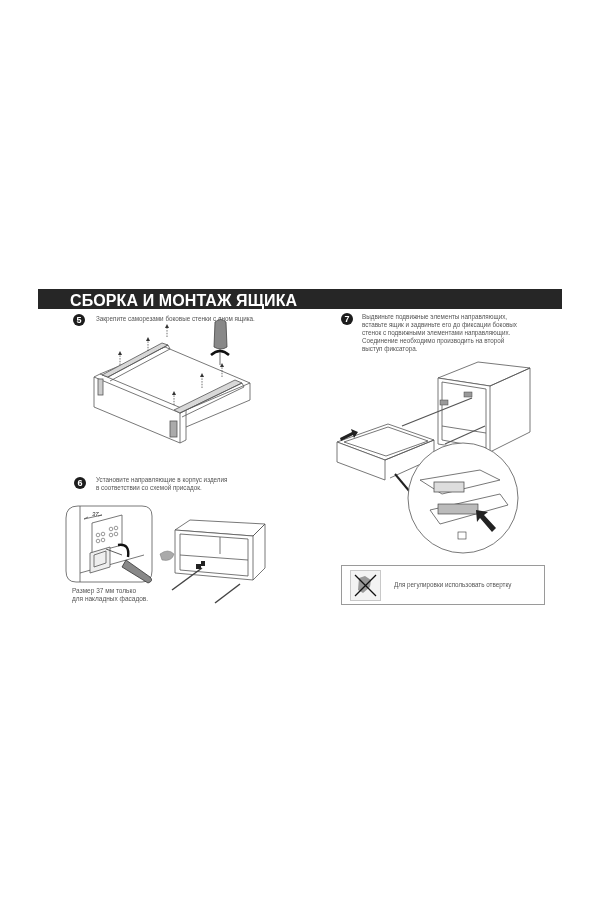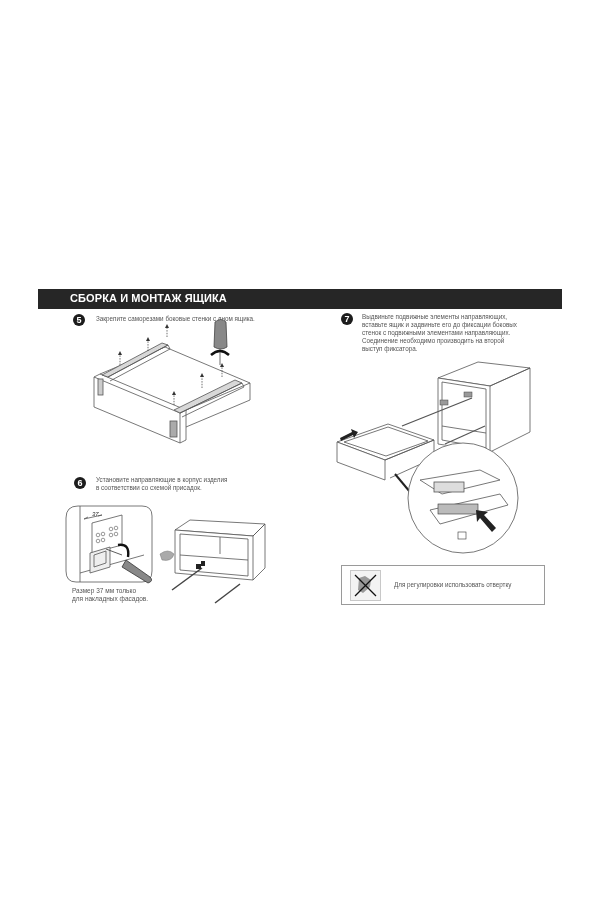--- a/index.html
+++ b/index.html
@@ -7,21 +7,21 @@
     width: 600px; height: 900px; background: #ffffff; position: relative; overflow: hidden;
     font-family: "Liberation Sans", sans-serif; color: #444;
   }
   .page { position: absolute; left: 0; top: 0; width: 600px; height: 900px; }
   .header-bar {
     position: absolute; left: 38px; top: 289px; width: 524px; height: 20px;
     background: #262626;
   }
   .header-title {
     position: absolute; left: 32px; top: 3px; color: #ffffff; font-weight: bold;
-    font-size: 11px; letter-spacing: 0.1px; white-space: nowrap;
+    font-size: 16px; letter-spacing: 0.1px; white-space: nowrap;
   }
   .badge {
     position: absolute; width: 12px; height: 12px; border-radius: 50%;
     background: #1c1c1c; color: #fff; font-weight: bold; font-size: 9px;
     line-height: 12px; text-align: center;
   }
   .step-text {
     position: absolute; font-size: 6.3px; line-height: 8px; color: #555;
   }
   .step-text span { display: block; white-space: nowrap; }

